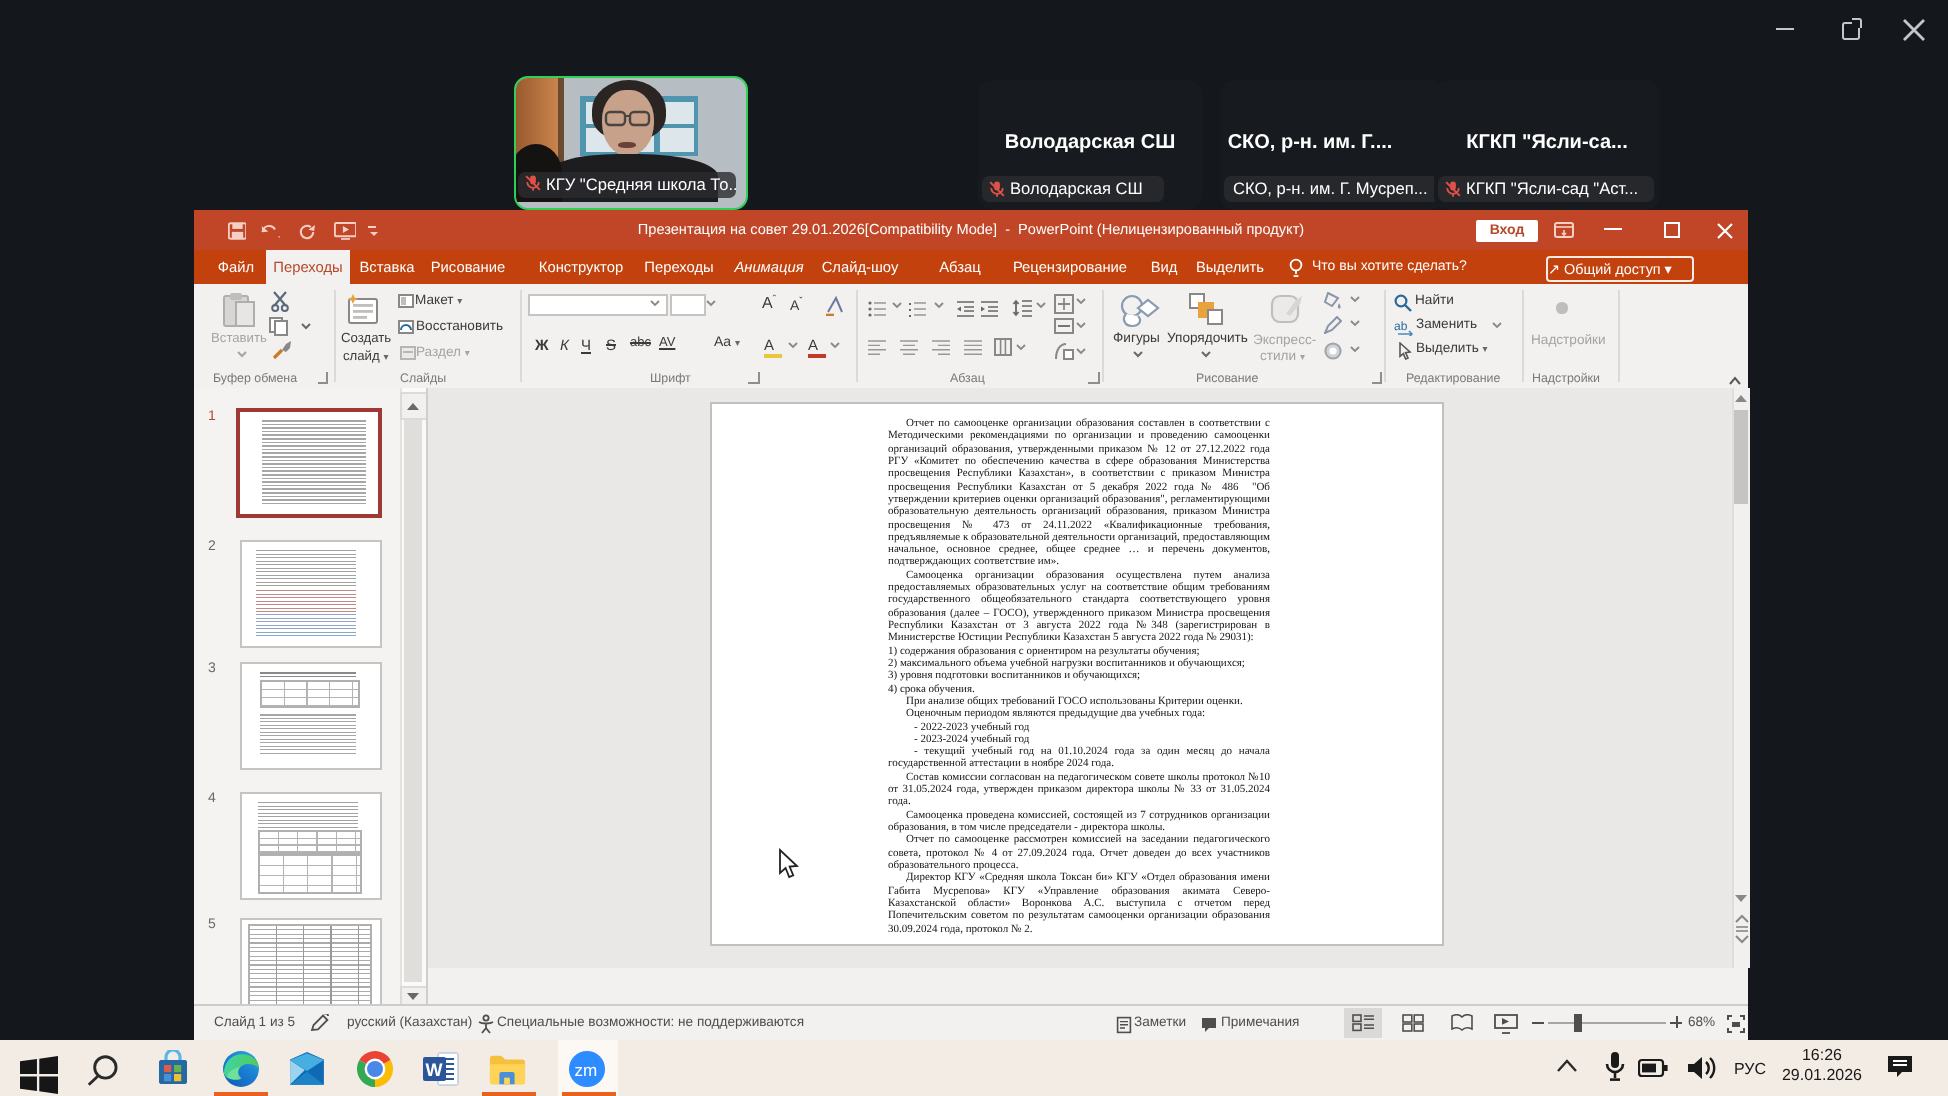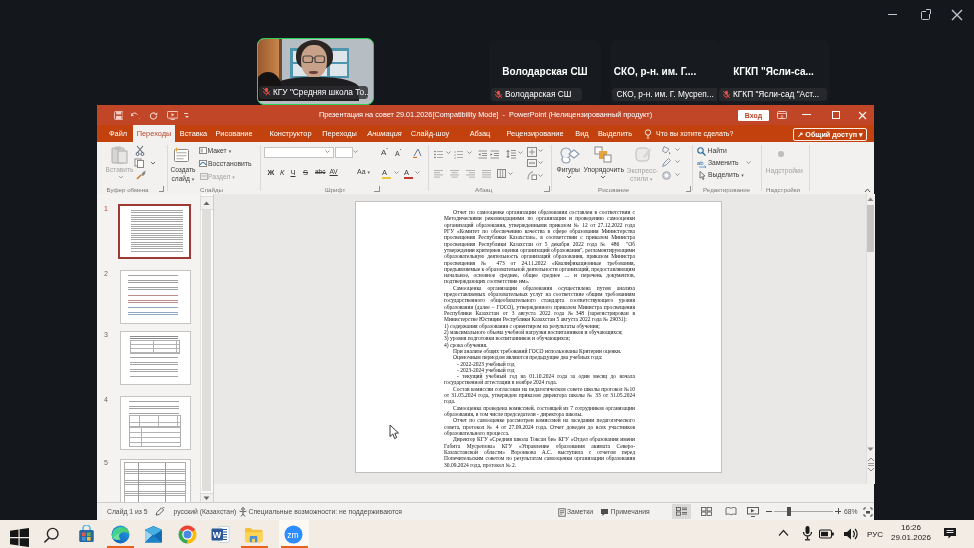--- a/index.html
+++ b/index.html
@@ -145,21 +145,21 @@
       <div class="tab" style="left:367px;width:32px;">Абзац</div>
       <div class="tab" style="left:400px;width:76px;">Рецензирование</div>
       <div class="tab" style="left:473px;width:24px;">Вид</div>
       <div class="tab" style="left:498px;width:40px;">Выделить</div>
       <svg class="abs" style="left:547px;top:4px;" width="8" height="10" viewBox="0 0 8 10">
           <circle cx="4" cy="3.5" r="2.7" fill="none" stroke="#fff" stroke-width="0.9"></circle>
           <line x1="4" y1="6.2" x2="4" y2="8" stroke="#fff" stroke-width="0.9"></line>
           <line x1="2.8" y1="9" x2="5.2" y2="9" stroke="#fff" stroke-width="0.9"></line>
         </svg>
       <div class="tab" style="left:559px;width:110px;text-align:left;font-size:7px;">Что вы хотите сделать?</div>
-      <div class="abs" style="left:696px;top:3px;width:72px;height:11px;border:1px solid rgba(255,255,255,.9);border-radius:2px;color:#fff;font-size:7.2px;font-weight:bold;line-height:11px;text-align:center;">↗ Общий доступ ▾</div>
+      <div class="abs" style="left:676px;top:3px;width:72px;height:11px;border:1px solid rgba(255,255,255,.9);border-radius:2px;color:#fff;font-size:7.2px;font-weight:normal;line-height:11px;text-align:left;">↗ Общий доступ ▾</div>
     </div>
     <div id="ribbon">
       <div class="gdiv" style="left:70px;"></div>
         <div class="gdiv" style="left:162.5px;"></div>
       <div class="gdiv" style="left:331px;"></div>
         <div class="gdiv" style="left:454px;"></div>
       <div class="gdiv" style="left:595px;"></div>
         <div class="gdiv" style="left:664px;"></div>
       <div class="gdiv" style="left:711.5px;"></div>
       <div class="glabel" style="left:9.5px;">Буфер обмена</div>

